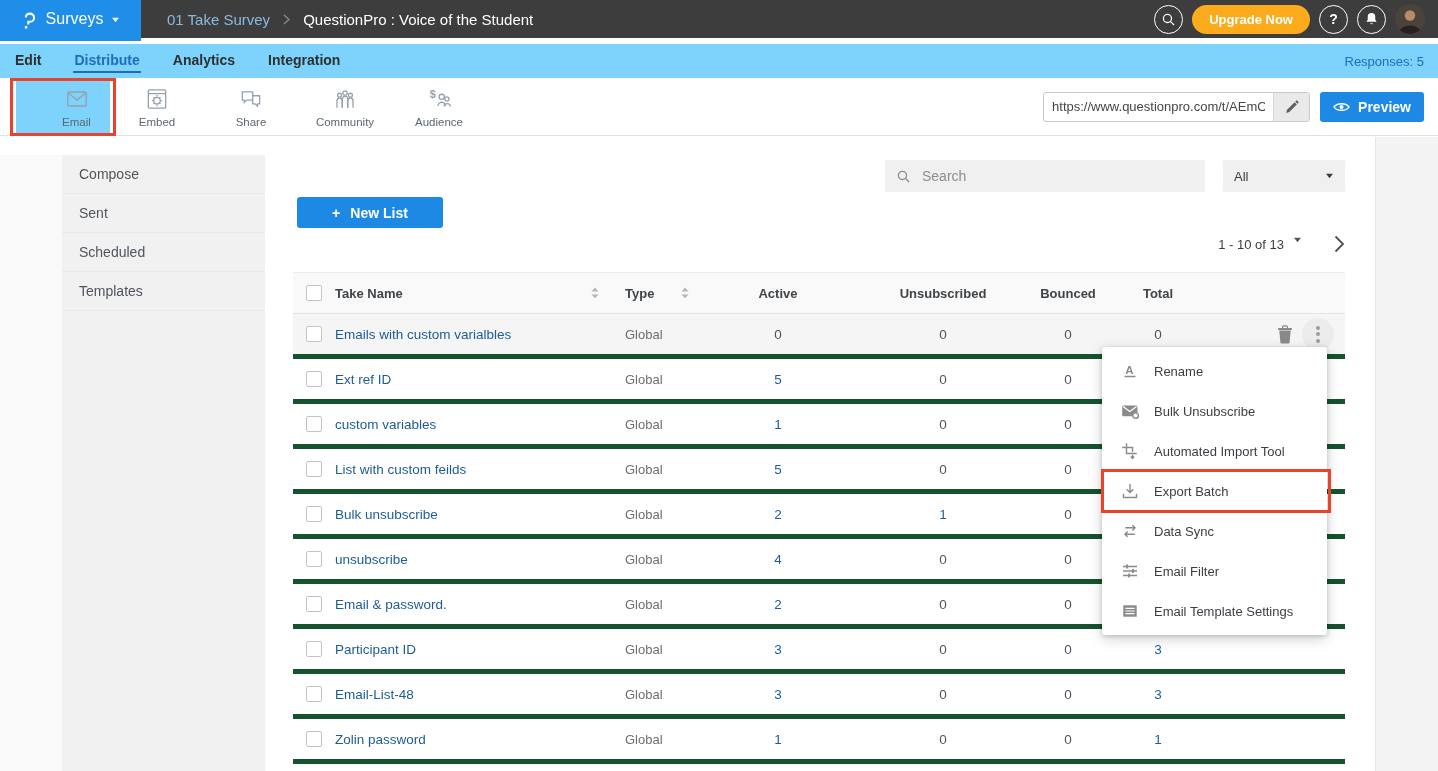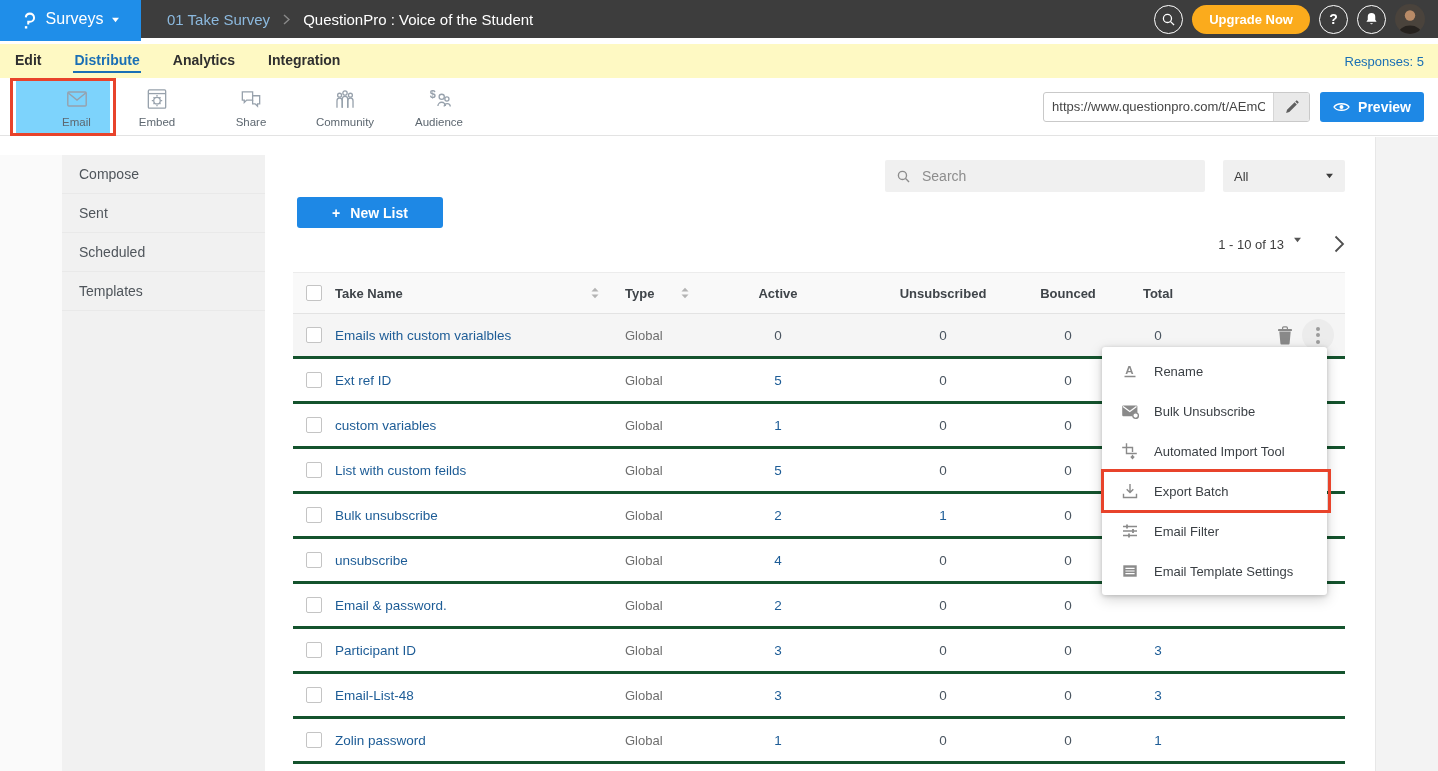--- a/index.html
+++ b/index.html
@@ -13,21 +13,21 @@
   .brand .caret{color:#fff;margin-top:2px;}
   .breadcrumb{margin-left:26px;display:flex;align-items:center;gap:13px;font-size:15px;white-space:nowrap;}
   .crumb-survey{color:#8cb9de;cursor:pointer;}
   .crumb-title{color:#fff;}
   .header-right{margin-left:auto;display:flex;align-items:center;gap:9px;padding-right:13px;}
   .hicon{width:29px;height:29px;border:1.5px solid #fff;border-radius:50%;background:transparent;display:flex;align-items:center;justify-content:center;color:#fff;font-weight:bold;font-size:14px;cursor:pointer;padding:0;}
   .upgrade{height:29px;border-radius:15px;background:var(--upgrade_orange);border:none;color:#fff;font-size:13px;font-weight:700;padding:0 17px;cursor:pointer;}
   .avatar{width:30px;height:30px;border-radius:50%;overflow:hidden;cursor:pointer;flex:0 0 auto;}
 
   
-  .tab-bar{position:absolute;top:44px;left:0;width:1438px;height:34px;background:#fef9c3;display:flex;align-items:center;padding:0 14px;gap:24px;}
+  .tab-bar{position:absolute;top:44px;left:0;width:1438px;height:34px;background:#7dd3fc;display:flex;align-items:center;padding:0 14px;gap:24px;}
   .tabs{display:flex;gap:31px;}
   .tab{font-size:14px;font-weight:700;color:#2f2f2f;cursor:pointer;padding:2px 1px 3px;border-bottom:2px solid transparent;text-decoration:none;}
   .tab.active{color:var(--tab_blue);border-bottom-color:var(--tab_blue);}
   .responses{margin-left:auto;color:var(--tab_blue);font-size:13px;}
 
   
   .toolbar{position:absolute;top:78px;left:0;width:1438px;height:58px;background:#fff;border-bottom:1px solid #e3e3e3;display:flex;align-items:center;}
   .toolbar-items{display:flex;margin-left:16px;}
   .tool{position:relative;width:94px;height:52px;display:flex;flex-direction:column;align-items:center;justify-content:center;gap:4px;cursor:pointer;}
   .tool.selected{background:#7dd3fc;padding-left:27px;}
@@ -59,21 +59,21 @@
   .new-list-btn{position:absolute;left:297px;top:197px;width:146px;height:31px;background:var(--accent_blue);border:none;border-radius:3px;color:#fff;display:flex;align-items:center;justify-content:center;gap:10px;font-size:14px;font-weight:600;cursor:pointer;}
   .pagination{position:absolute;top:233px;left:1095px;width:250px;height:22px;display:flex;align-items:center;justify-content:flex-end;gap:32px;}
   .page-range{display:flex;align-items:flex-start;gap:9px;font-size:13px;color:#3d3d3d;cursor:pointer;}
   .page-range .caret{color:#555;}
   .next-btn{background:none;border:none;padding:0;cursor:pointer;display:flex;align-items:center;}
 
   
   .table{position:absolute;left:293px;top:272px;width:1052px;}
   .trow,.thead{display:grid;grid-template-columns:42px 273px 100px 140px 190px 60px 120px 127px;align-items:center;}
   .thead{height:42px;background:#f9f9f9;border-top:1px solid #ececec;border-bottom:1px solid #e3e3e3;font-size:13px;font-weight:700;color:#3f4449;}
-  .trow{height:45px;background:#fff;border-bottom:3px solid #14532d;}
+  .trow{height:45px;background:#fff;border-bottom:5px solid #14532d;}
   .trow.hl{background:var(--row_highlight);}
   .cell{overflow:hidden;white-space:nowrap;}
   .cb-cell{display:flex;justify-content:center;}
   .checkbox{width:16px;height:16px;border:1px solid #c4c4c4;border-radius:2px;background:#fff;cursor:pointer;display:inline-block;}
   .hname{display:flex;align-items:center;justify-content:space-between;padding-right:8px;}
   .htype{display:flex;align-items:center;gap:26px;padding-left:17px;}
   .hnum{text-align:center;}
   .name-cell{font-size:13.5px;color:var(--link_blue);cursor:pointer;text-decoration:none;}
   .type-cell{font-size:13px;color:var(--text_gray);padding-left:17px;}
   .num{font-size:13.5px;color:var(--link_blue);text-align:center;cursor:pointer;}
@@ -509,20 +509,29 @@
       <div class="menu-item annotated">
         <span class="menu-icon">
           <svg viewBox="0 0 18 18" fill="none" stroke="#8a8a8a" stroke-width="1.4">
             <path d="M9 2v8.2M5.7 7.2L9 10.5l3.3-3.3"></path>
             <path d="M2.5 11.8v3.7h13v-3.7"></path>
           </svg>
         </span>
         <span>Export Batch</span>
       </div>
 
+      <div class="menu-item">
+        <span class="menu-icon">
+          <svg viewBox="0 0 18 18" fill="none" stroke="#8a8a8a" stroke-width="1.4">
+            <path d="M4.2 5.8h9.6M11.4 3.2l2.6 2.6-2.6 2.6"></path>
+            <path d="M13.8 12.2H4.2M6.6 9.6L4 12.2l2.6 2.6"></path>
+          </svg>
+        </span>
+        <span>Data Sync</span>
+      </div>
 
       <div class="menu-item">
         <span class="menu-icon">
           <svg viewBox="0 0 18 18" fill="none" stroke="#8a8a8a" stroke-width="1.4">
             <path d="M2 4.5h14M2 9h14M2 13.5h14"></path>
             <path d="M6 2.6v3.8M12 7.1v3.8M8 11.6v3.8" stroke-width="1.8"></path>
           </svg>
         </span>
         <span>Email Filter</span>
       </div>

